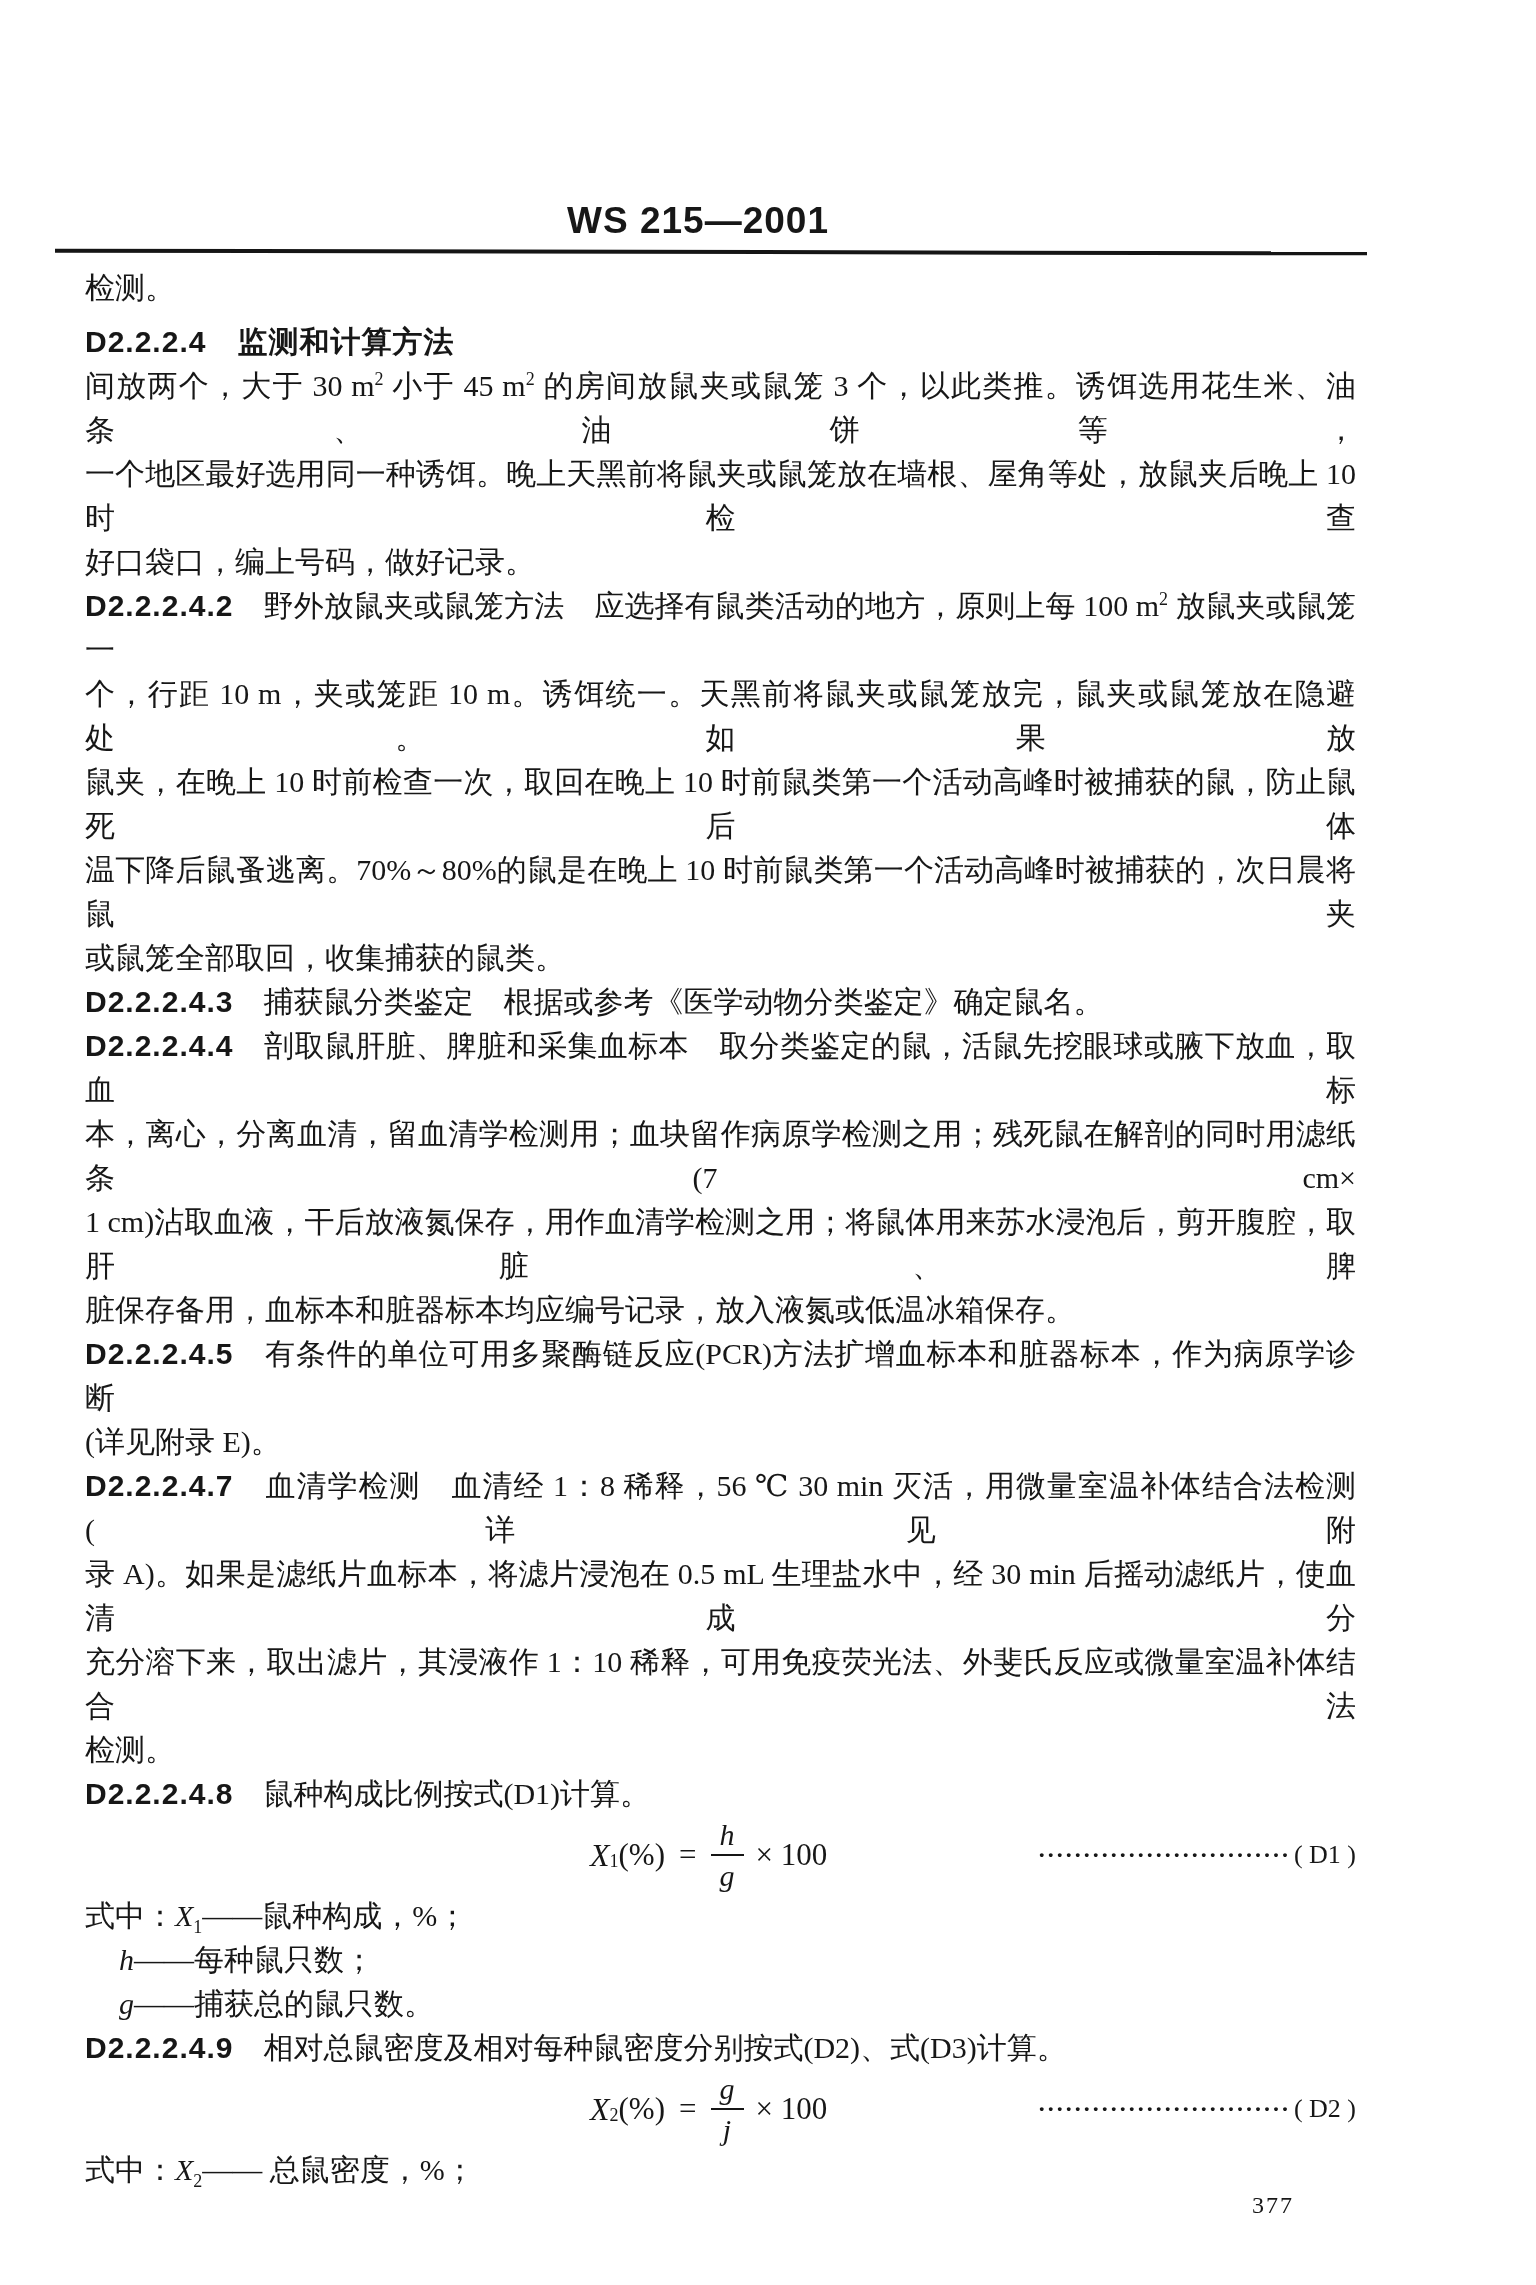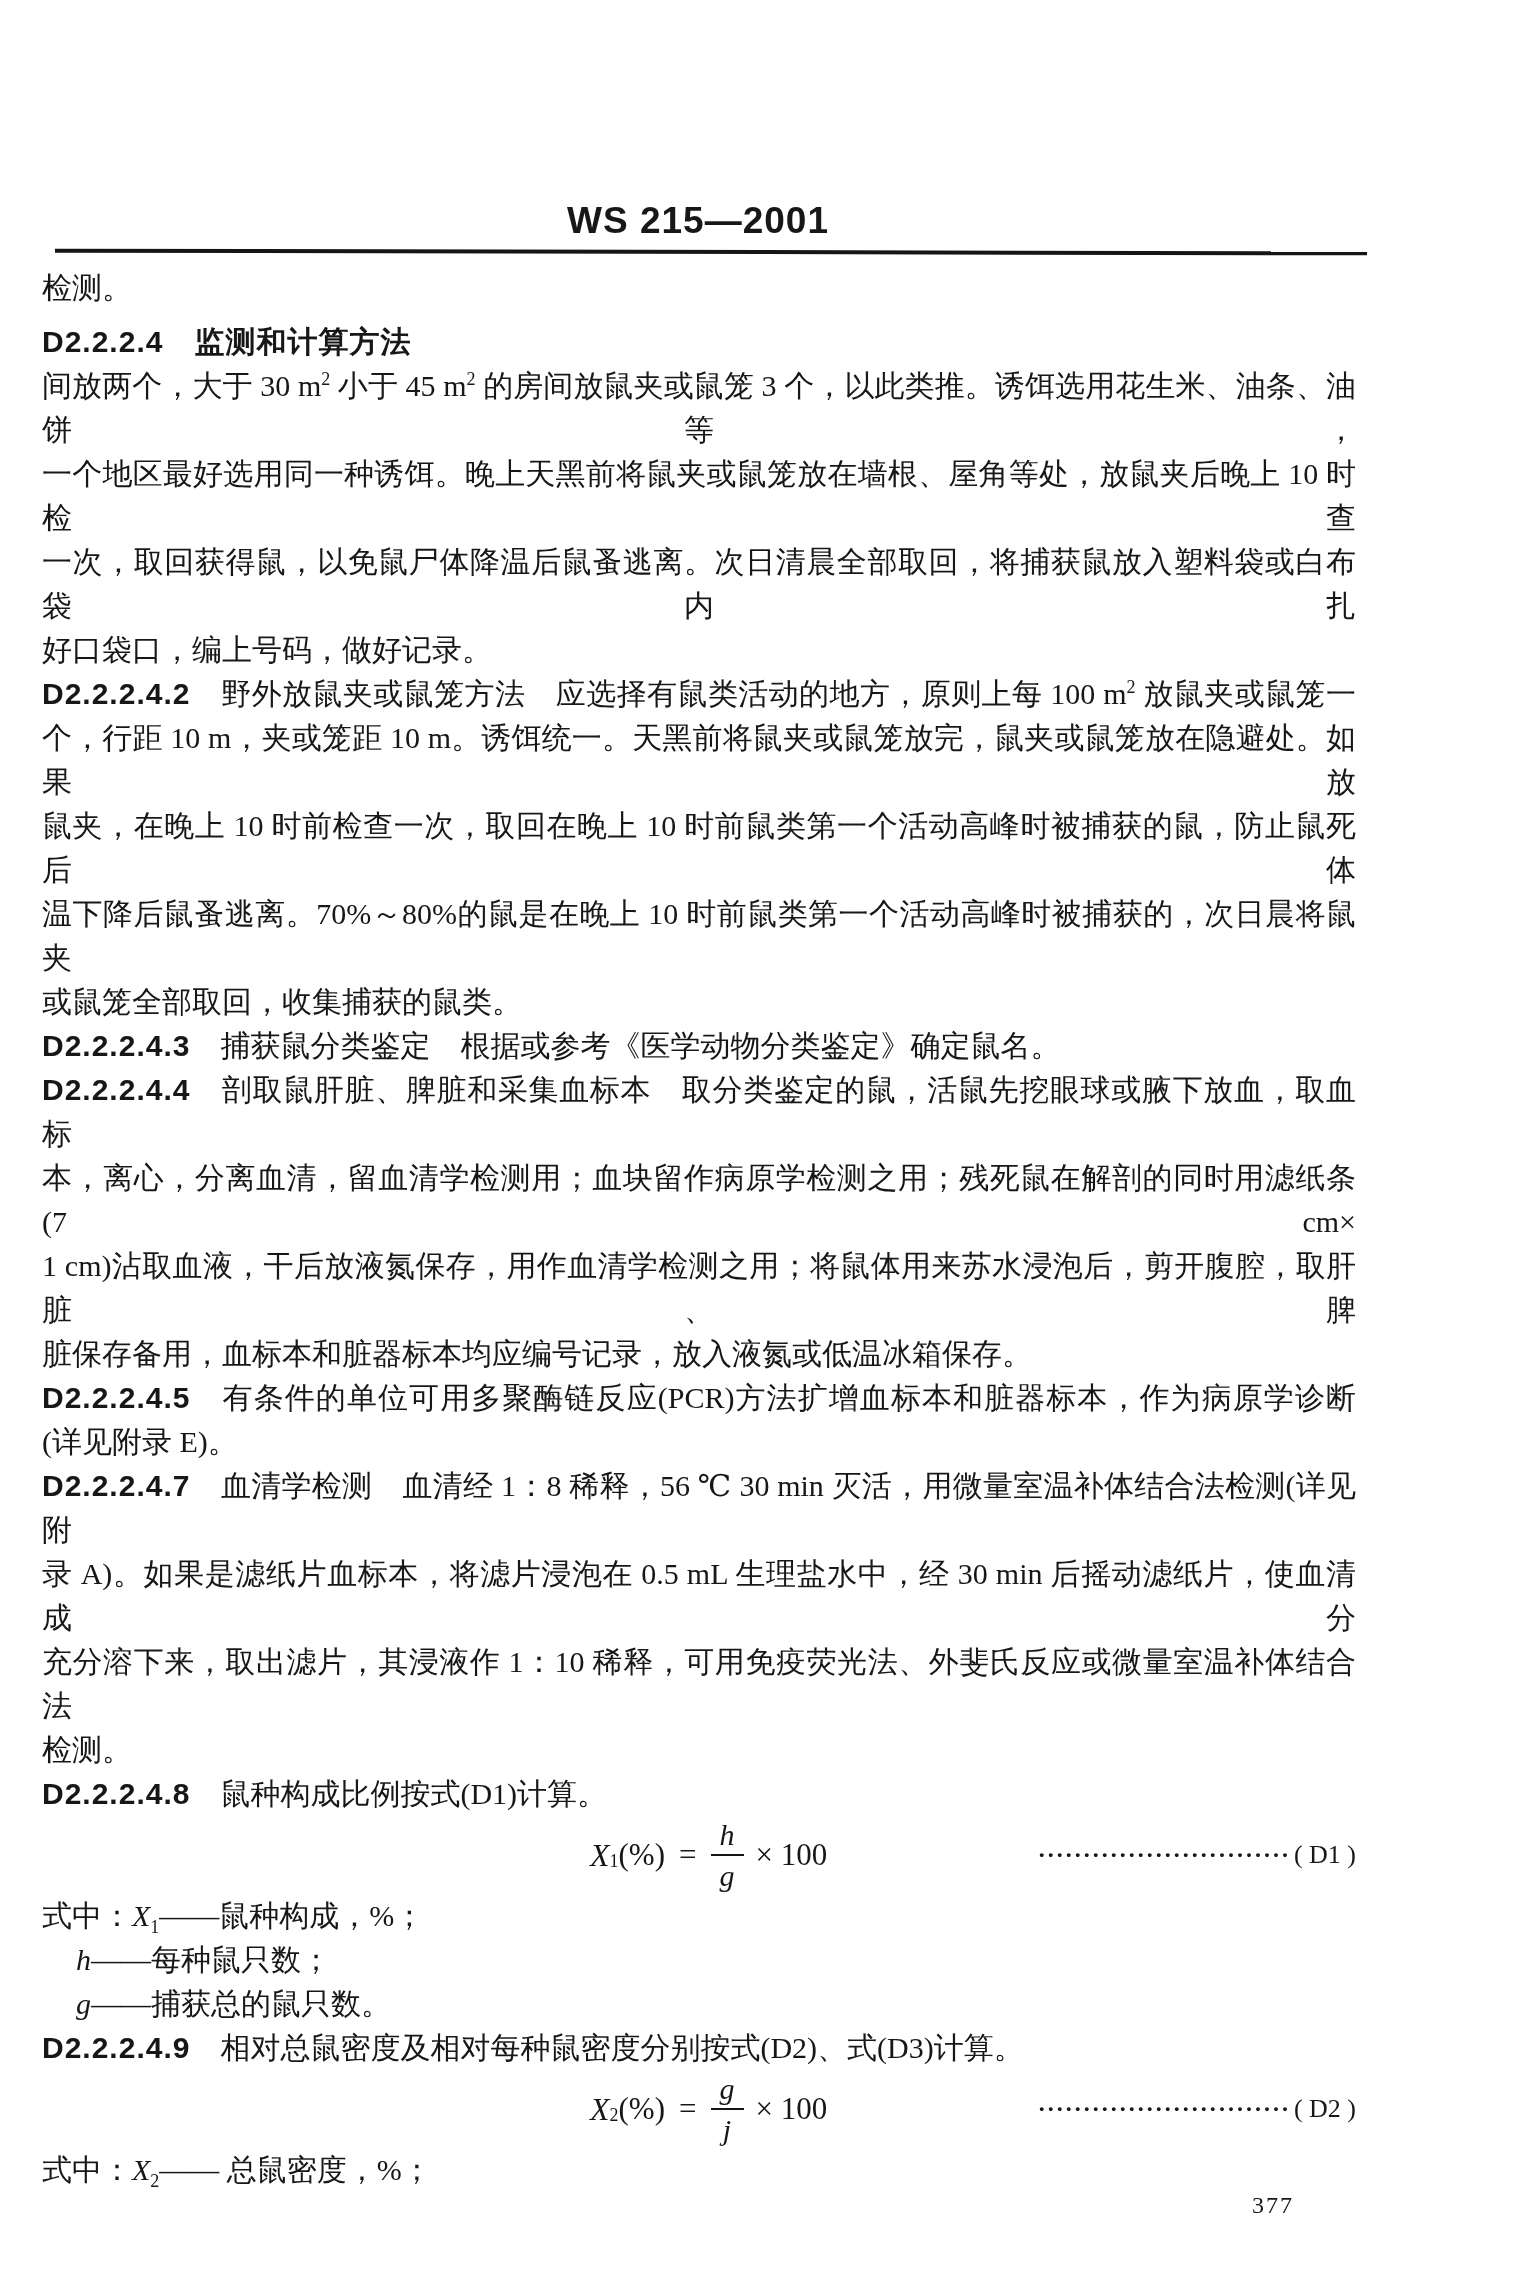--- a/index.html
+++ b/index.html
@@ -35,21 +35,21 @@
   .content {
     position: absolute;
     top: 266px;
     left: 42px;
     width: 1314px;
     font-size: 30px;
     line-height: 44px;
   }
   .para { margin: 0; }
   .para.mt { margin-top: 10px; }
-  .line { text-align: left; white-space: normal; }
+  .line { text-align: left; white-space: normal; margin-left: 43px; }
   .line.fill { text-align: justify; text-align-last: justify; }
   .line.ind { padding-left: 34px; }
   .b {
     font-family: "Liberation Sans", "DejaVu Sans", sans-serif;
     font-weight: 700;
     letter-spacing: 1px;
   }
   .i { font-style: italic; font-family: "Liberation Serif", "DejaVu Serif", serif; }
   sup, sub { font-size: 18px; line-height: 0; }
   .formula {
@@ -100,21 +100,20 @@
   <div class="content">
       <div class="para">
         <div class="line"><span>检测。</span></div>
       </div>
       <div class="para mt">
         <div class="line"><span class="b ">D2.2.2.4</span><span class="b ">　监测和计算方法</span></div>
       </div>
       <div class="para">
         <div class="line fill"><span>间放两个，大于 30 m</span><sup>2</sup><span> 小于 45 m</span><sup>2</sup><span> 的房间放鼠夹或鼠笼 3 个，以此类推。诱饵选用花生米、油条、油饼等，</span></div>
         <div class="line fill"><span>一个地区最好选用同一种诱饵。晚上天黑前将鼠夹或鼠笼放在墙根、屋角等处，放鼠夹后晚上 10 时检查</span></div>
-        <div class="line fill"><span>一次，取回获得鼠，以免鼠尸体降温后鼠蚤逃离。次日清晨全部取回，将捕获鼠放入塑料袋或白布袋内扎</span></div>
         <div class="line"><span>好口袋口，编上号码，做好记录。</span></div>
       </div>
       <div class="para">
         <div class="line fill"><span class="b ">D2.2.2.4.2</span><span>　野外放鼠夹或鼠笼方法　应选择有鼠类活动的地方，原则上每 100 m</span><sup>2</sup><span> 放鼠夹或鼠笼一</span></div>
         <div class="line fill"><span>个，行距 10 m，夹或笼距 10 m。诱饵统一。天黑前将鼠夹或鼠笼放完，鼠夹或鼠笼放在隐避处。如果放</span></div>
         <div class="line fill"><span>鼠夹，在晚上 10 时前检查一次，取回在晚上 10 时前鼠类第一个活动高峰时被捕获的鼠，防止鼠死后体</span></div>
         <div class="line fill"><span>温下降后鼠蚤逃离。70%～80%的鼠是在晚上 10 时前鼠类第一个活动高峰时被捕获的，次日晨将鼠夹</span></div>
         <div class="line"><span>或鼠笼全部取回，收集捕获的鼠类。</span></div>
       </div>
       <div class="para">

